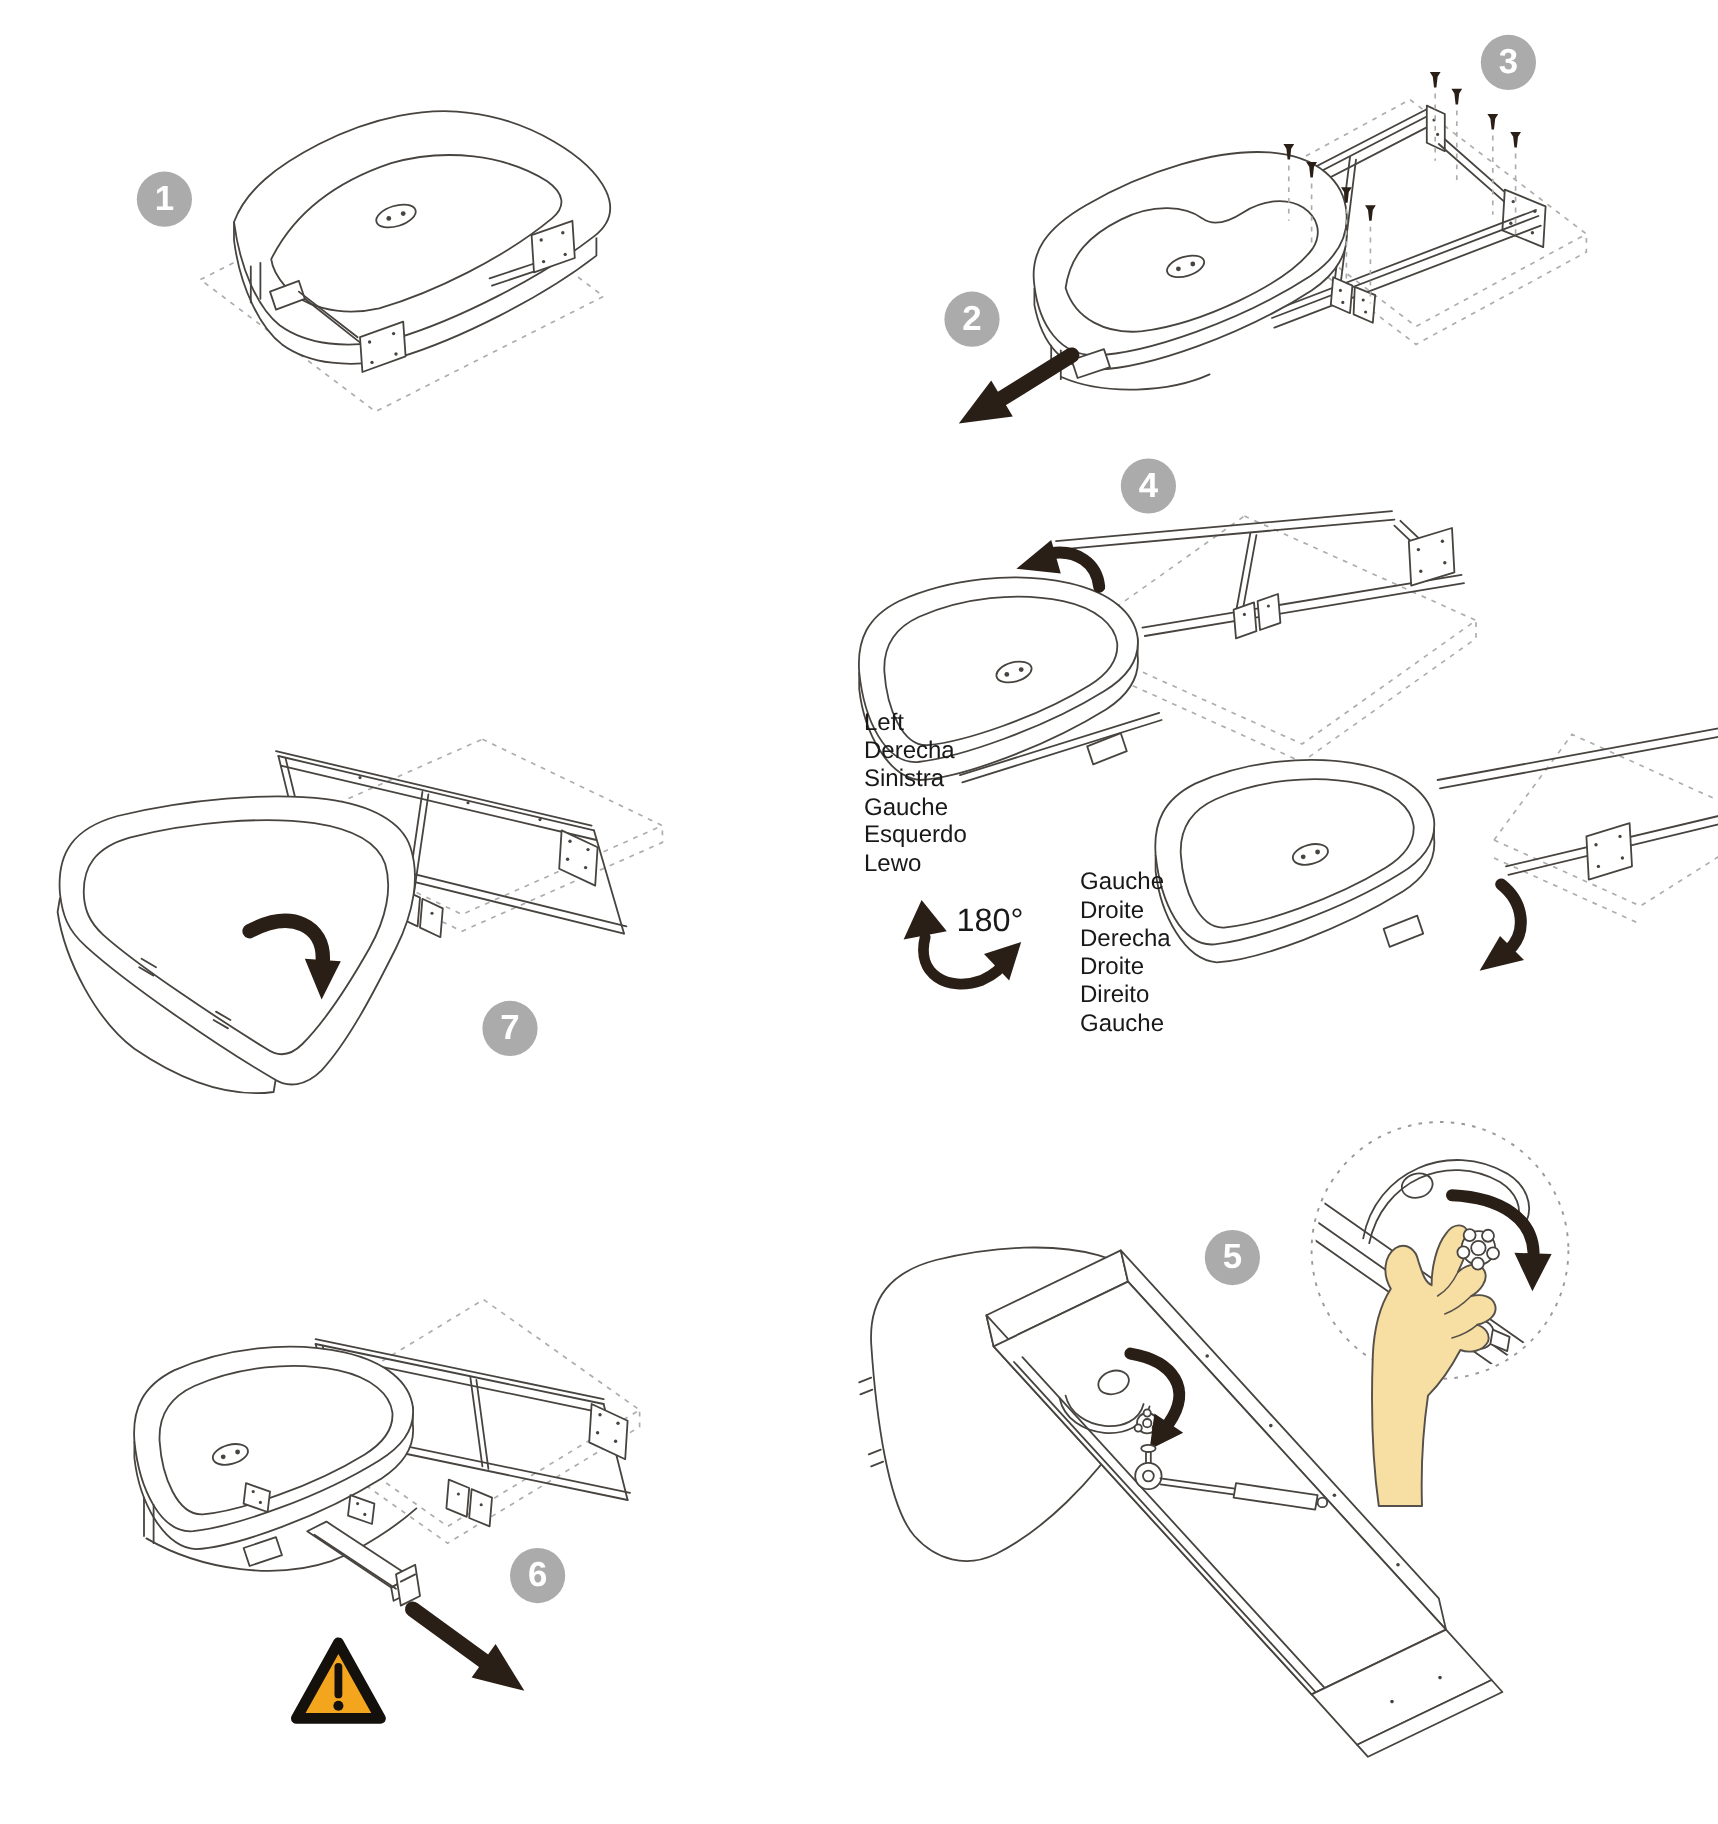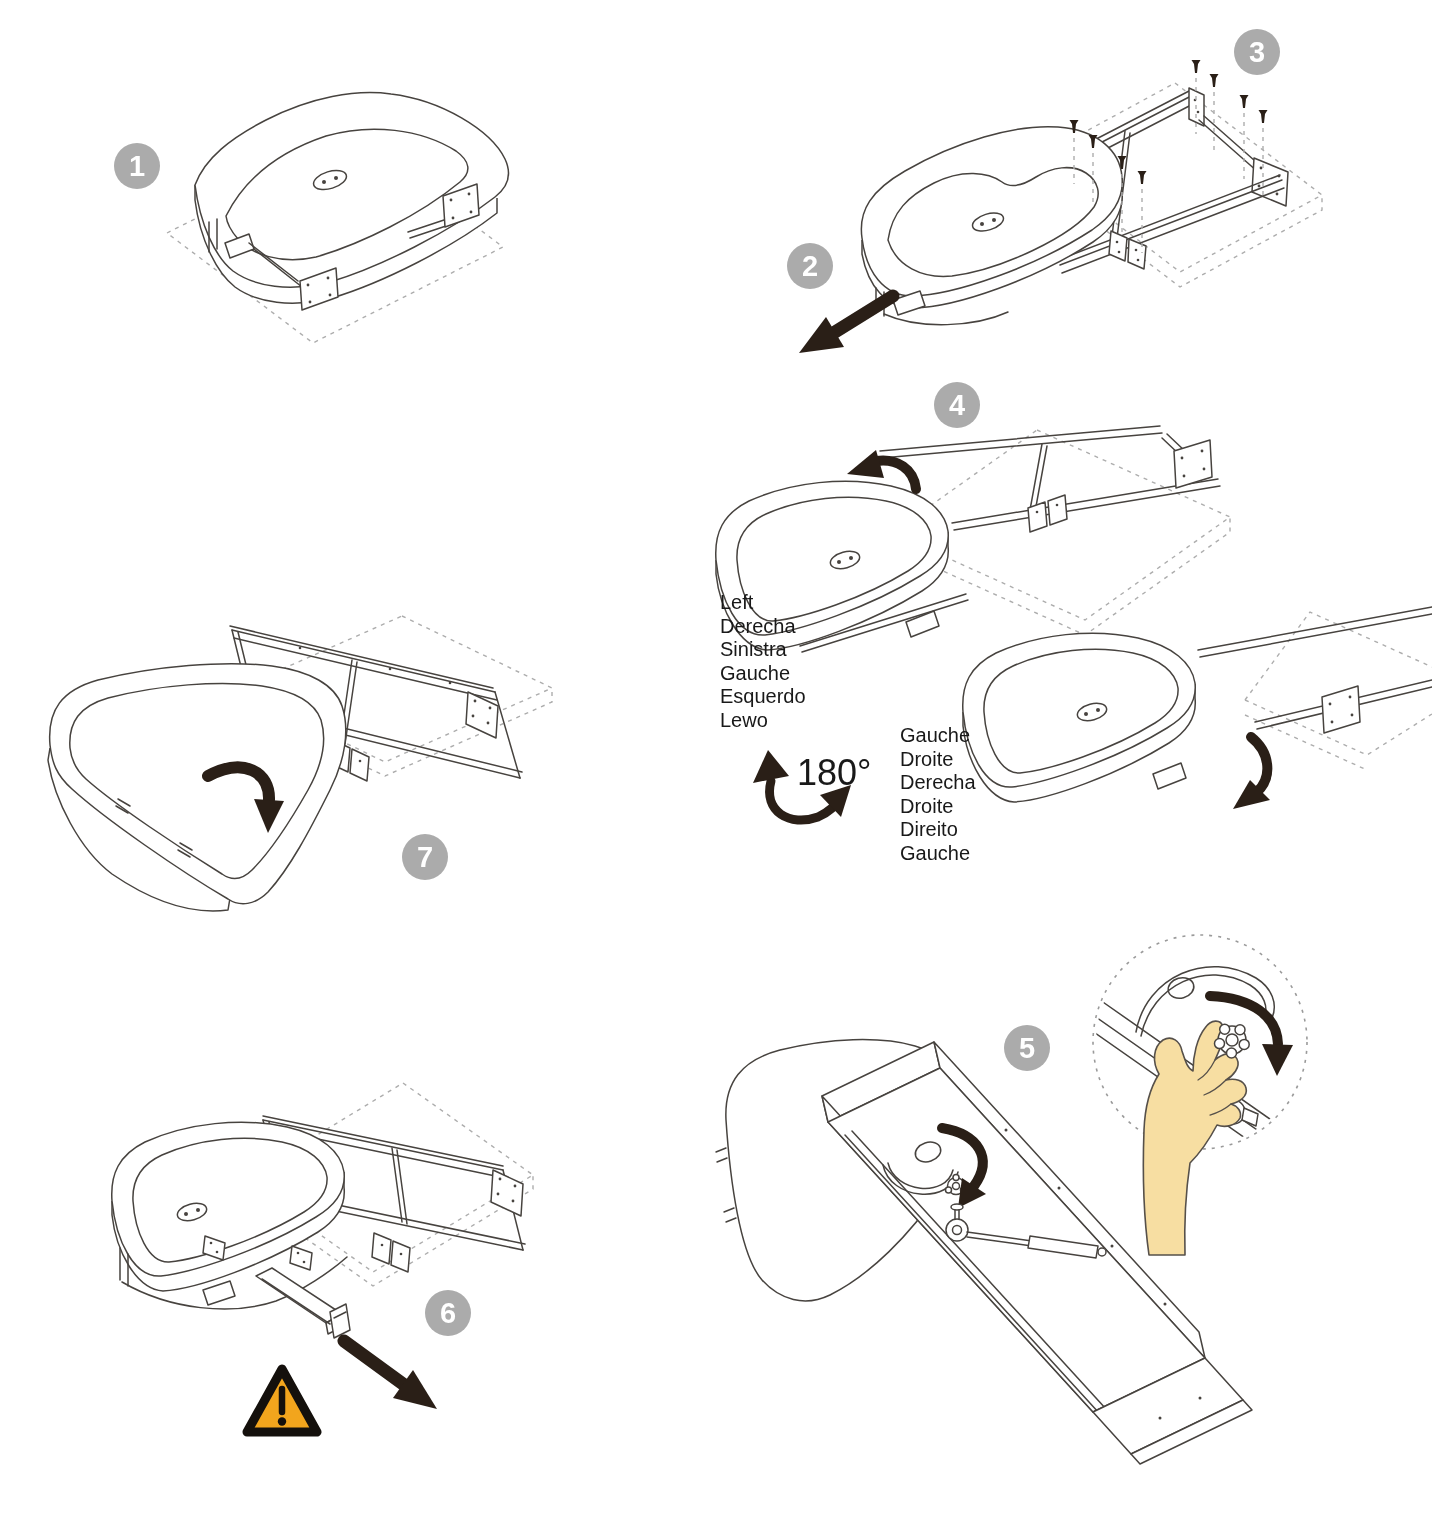--- a/index.html
+++ b/index.html
@@ -14,21 +14,21 @@
   .blk{fill:#2a1f17;stroke:none;}
   .arrln{stroke:#2a1f17;fill:none;stroke-linecap:round;}
   .dot{fill:#47433f;stroke:none;}
   .hand{fill:#f7dea2;stroke:#56504a;stroke-width:1.6;stroke-linejoin:round;}
   .handln{stroke:#56504a;stroke-width:1.3;fill:none;stroke-linecap:round;}
   .warn{fill:#f2a51d;stroke:#14100c;stroke-width:9;stroke-linejoin:round;}
   .badge{position:absolute;width:46px;height:46px;border-radius:50%;background:#ababab;
          color:#fff;font-size:29px;font-weight:bold;display:flex;align-items:center;
          justify-content:center;line-height:1;}
   .labels{position:absolute;font-size:20px;line-height:23.5px;color:#191919;}
-  .deg{position:absolute;font-size:36px;color:#191919;}
+  .deg{position:absolute;font-size:27px;color:#191919;}
 </style>
 </head>
 <body>
 
 <div class="canvas">
 
   <svg class="illus" style="left:90px;top:70px;width:460px;height:300px" viewBox="90 70 460 300">
     <path class="dsh" d="M167,233 L357,137 L503,247 L313,343 Z"></path>
     <g>
       <path class="fw" d="M195,185 L195,200 C200,240 217,273 235,287 C257,303 292,308 332,298 C382,283 452,248 497,213 L497,198"></path>

